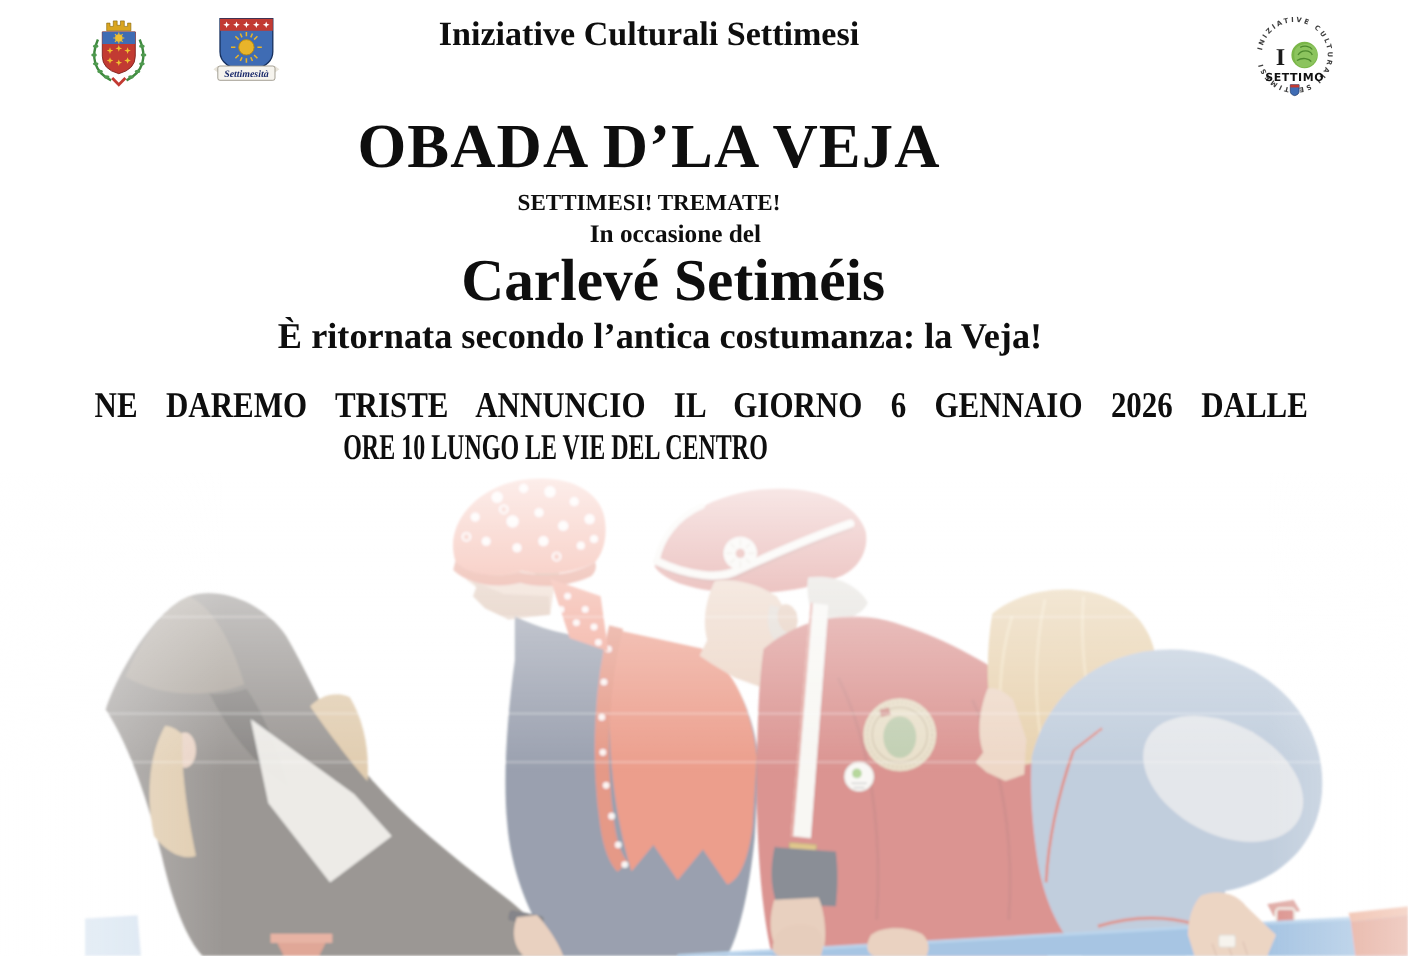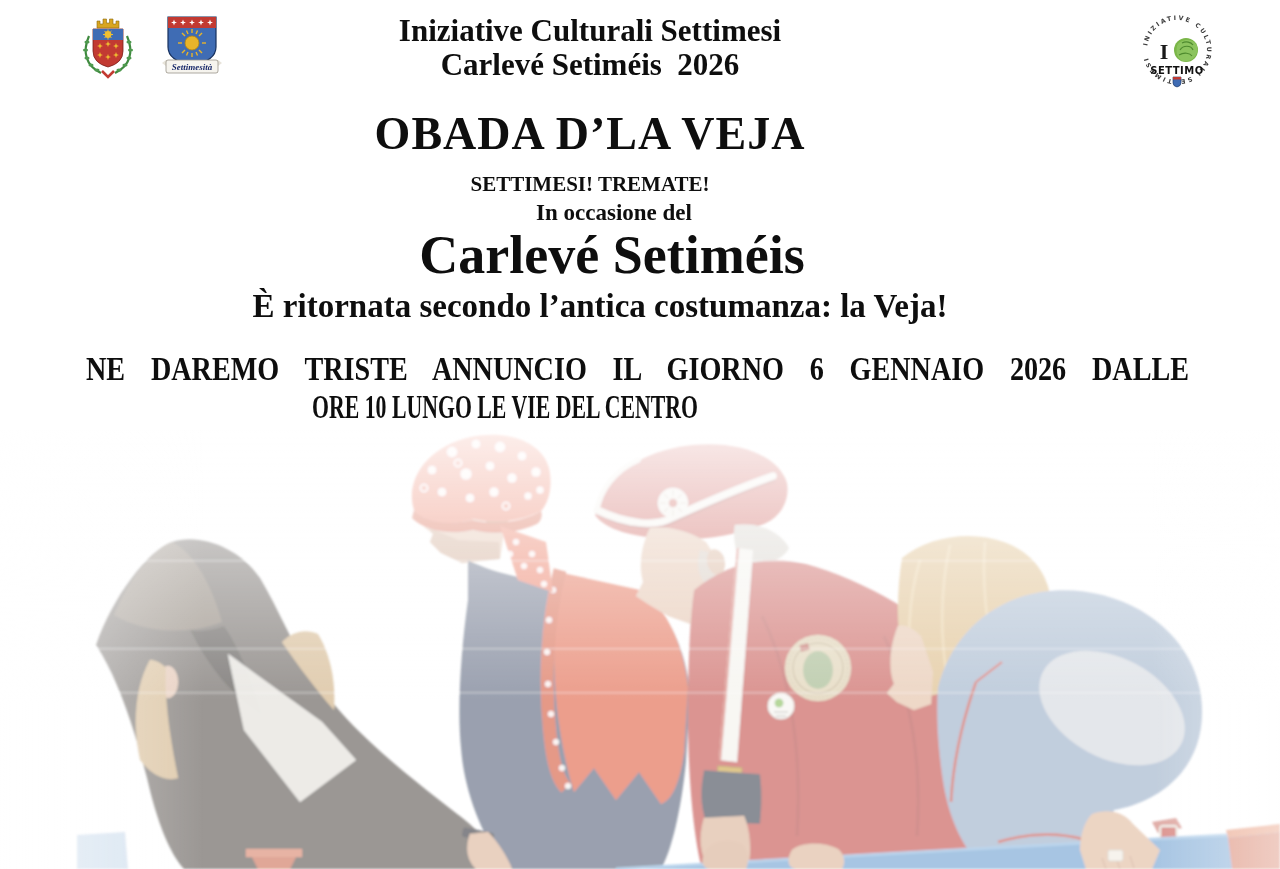--- a/index.html
+++ b/index.html
@@ -1,31 +1,31 @@
 <!DOCTYPE html>
 <html><head>
 <meta charset="utf-8">
 <style>
   html,body{margin:0;padding:0;background:#fff;}
   .page{position:relative;width:1280px;height:869px;background:#fff;overflow:hidden;
         font-family:"Liberation Serif","DejaVu Serif",serif;color:#0e0e0e;}
   .content{position:absolute;left:0;top:0;width:1180px;height:430px;text-align:center;}
   .content div{position:absolute;left:0;right:0;font-weight:bold;white-space:nowrap;}
   .org-header{top:14px;font-size:31px;line-height:34px;}
-  .main-title{top:104px;font-size:46px;line-height:60px;letter-spacing:1px;}
+  .main-title{top:104px;font-size:57px;line-height:60px;letter-spacing:1px;}
   .sub-title{top:172px;font-size:21px;}
   .occasion{top:200px;font-size:23px;margin-left:48px;}
   .event-name{top:226px;font-size:54px;line-height:58px;padding-left:44px;}
   .tagline{top:288px;font-size:33px;margin-left:20px;}
   .ann{position:absolute;font-weight:bold;font-size:33px;line-height:1.1;white-space:nowrap;display:inline-block;}
   .ann1{left:86px;top:351px;word-spacing:22px;}
   .ann2{left:312px;top:389px;}
   .crest{position:absolute;}
   .c1{left:78px;top:8px;}
-  .c2{left:160px;top:13px;}
+  .c2{left:192px;top:13px;}
   .logo-circ{left:1134px;top:12px;}
   .photo{position:absolute;left:0;top:430px;width:1280px;height:439px;}
   .photo svg{position:absolute;left:0;top:0;opacity:.55;}
   .fade{position:absolute;inset:0;pointer-events:none;}
   .fade-top{background:linear-gradient(180deg,rgba(255,255,255,.82) 0%,rgba(255,255,255,.38) 30%,rgba(255,255,255,0) 62%);}
   .fade-left{background:linear-gradient(90deg,rgba(255,255,255,.55) 0%,rgba(255,255,255,0) 16%);}
   .fade-right{background:linear-gradient(270deg,rgba(255,255,255,.45) 0%,rgba(255,255,255,0) 10%);}
   .sans{font-family:"DejaVu Sans","Liberation Sans",sans-serif;}
 </style>
 </head>
@@ -129,21 +129,20 @@
       <g>
         <path d="M39,65 h8 v6 q0,3 -4,4 q-4,-1 -4,-4 Z" fill="#3f6cb4" stroke="#16305e" stroke-width="0.6"></path>
         <rect x="39" y="65" width="8" height="2.5" fill="#c23a32"></rect>
       </g>
     </svg>
   </div>
 
   <div class="content">
     <div class="org-header">
       <span style="display:block">Iniziative Culturali Settimesi</span>
-      <span style="display:block">Carlevé Setiméis&nbsp; 2026</span>
     </div>
     <div class="main-title">OBADA D’LA VEJA</div>
     <div class="sub-title">SETTIMESI! TREMATE!</div>
     <div class="occasion">In occasione del</div>
     <div class="event-name">Carlevé Setiméis</div>
     <div class="tagline">È ritornata secondo l’antica costumanza: la Veja!</div>
   </div>
 
   <div class="ann ann1" style="transform-origin: left center; transform: scaleX(0.853065);">NE DAREMO TRISTE ANNUNCIO IL GIORNO 6 GENNAIO 2026 DALLE</div>
   <div class="ann ann2" style="transform-origin: left center; transform: scaleX(0.660552);">ORE 10 LUNGO LE VIE DEL CENTRO</div>

